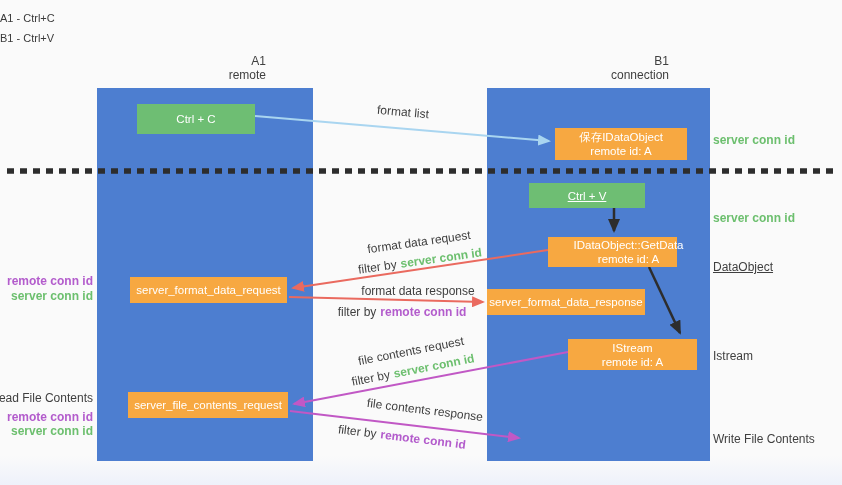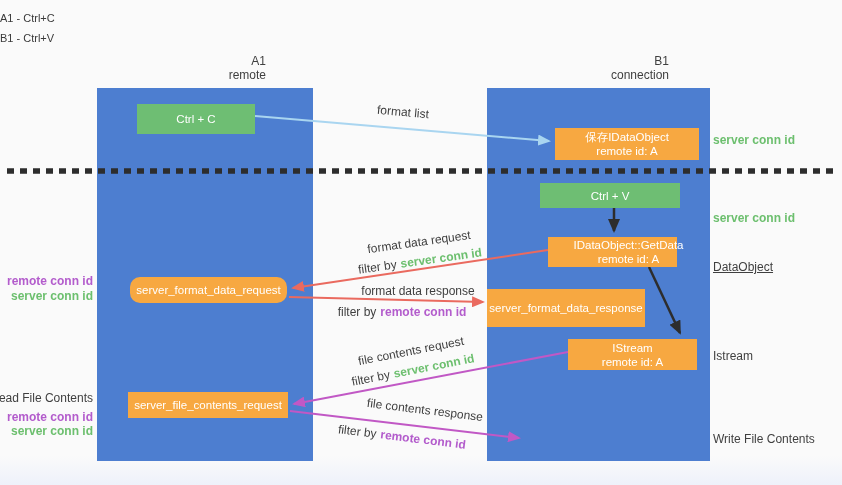--- a/index.html
+++ b/index.html
@@ -86,39 +86,39 @@
 
     <line x1="568" y1="352" x2="294" y2="404" stroke="#c158c5" stroke-width="2" marker-end="url(#m-magenta)"></line>
 
     <line x1="290" y1="411" x2="519" y2="438" stroke="#c158c5" stroke-width="2" marker-end="url(#m-magenta)"></line>
   </svg>
 
   <div class="node green" style="left:137px; top:104px; width:118px; height:30px;">
     <span>Ctrl + C</span>
   </div>
 
-  <div class="node orange" style="left:555px; top:128px; width:144px; height:32px;">
+  <div class="node orange" style="left:555px; top:128px; width:132px; height:32px;">
     <span>保存IDataObject</span>
     <span>remote id: A</span>
   </div>
 
-  <div class="node green" style="left:540px; top:183px; width:140px; height:25px;">
+  <div class="node green" style="left:529px; top:183px; width:116px; height:25px;text-decoration:underline;">
     <span>Ctrl + V</span>
   </div>
 
   <div class="node orange" style="left:548px; top:237px; width:129px; height:30px;padding-left:32px;">
     <span>IDataObject::GetData</span>
     <span>remote id: A</span>
   </div>
 
-  <div class="node orange" style="left:130px; top:277px; width:157px; height:26px;border-radius:10px;">
+  <div class="node orange" style="left:130px; top:277px; width:157px; height:26px;">
     <span>server_format_data_request</span>
   </div>
 
-  <div class="node orange" style="left:487px; top:289px; width:158px; height:38px;">
+  <div class="node orange" style="left:487px; top:289px; width:158px; height:26px;">
     <span>server_format_data_response</span>
   </div>
 
   <div class="node orange" style="left:568px; top:339px; width:129px; height:31px;">
     <span>IStream</span>
     <span>remote id: A</span>
   </div>
 
   <div class="node orange" style="left:128px; top:392px; width:160px; height:26px;">
     <span>server_file_contents_request</span>

